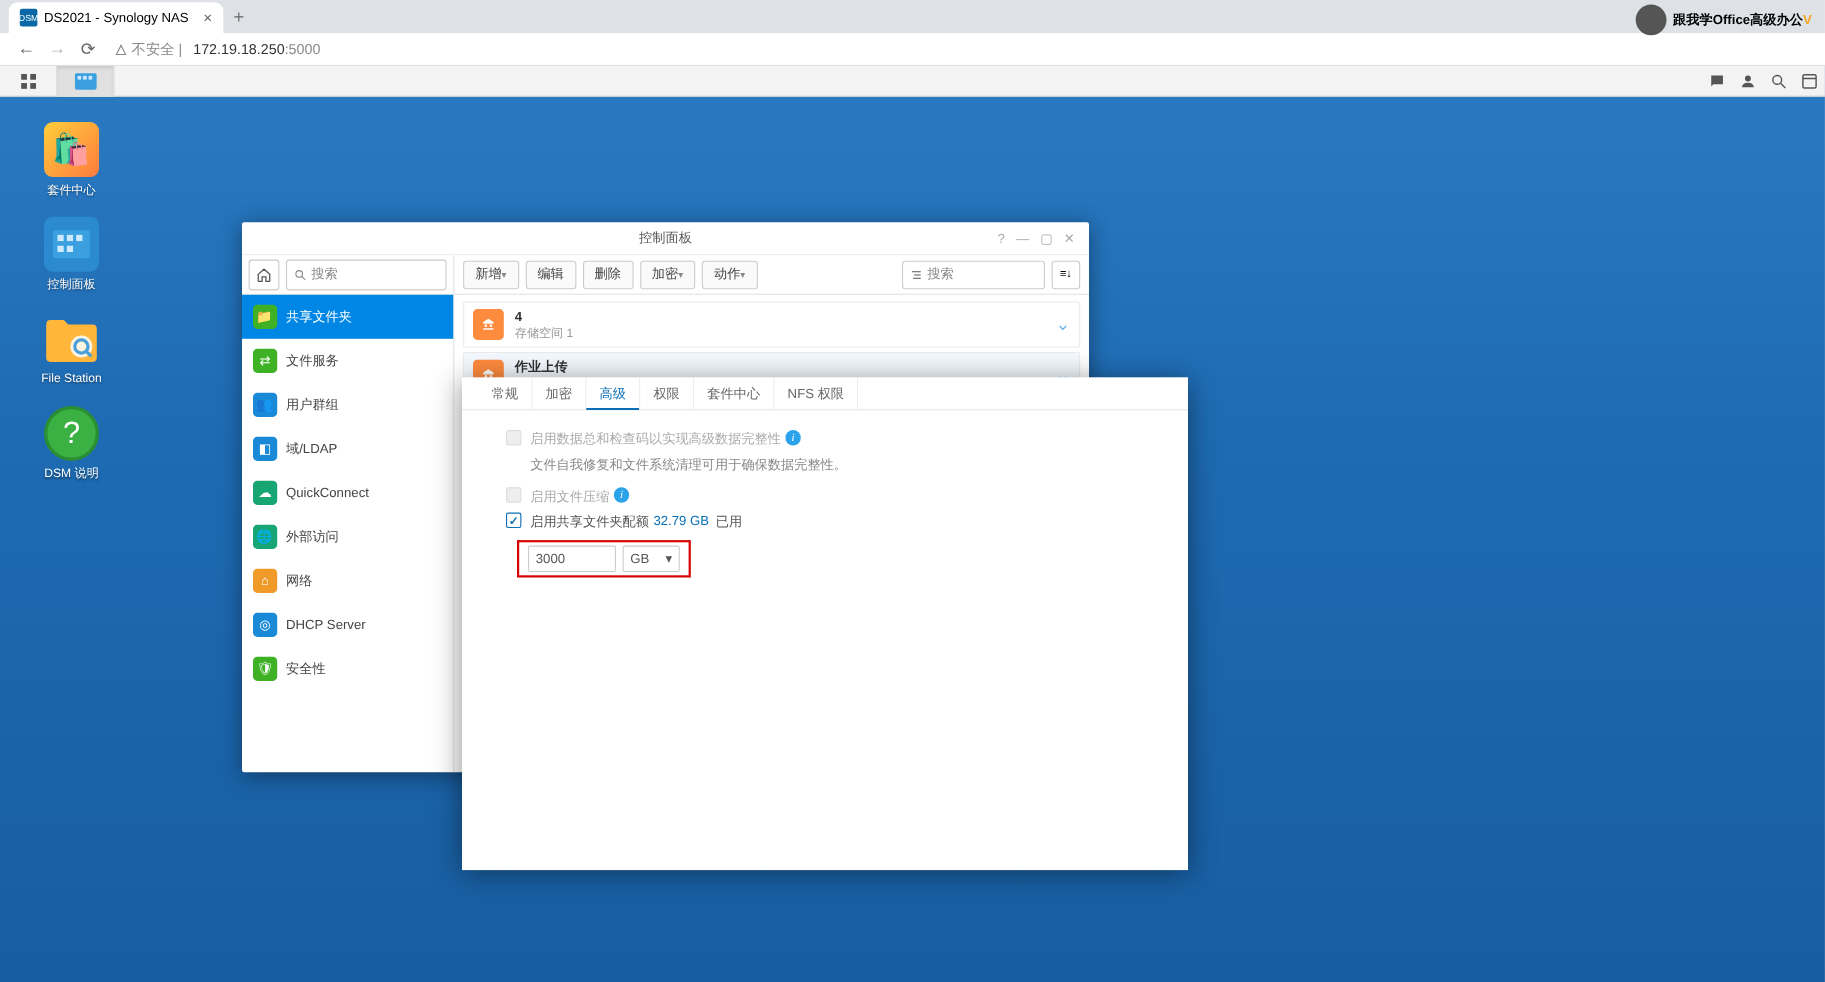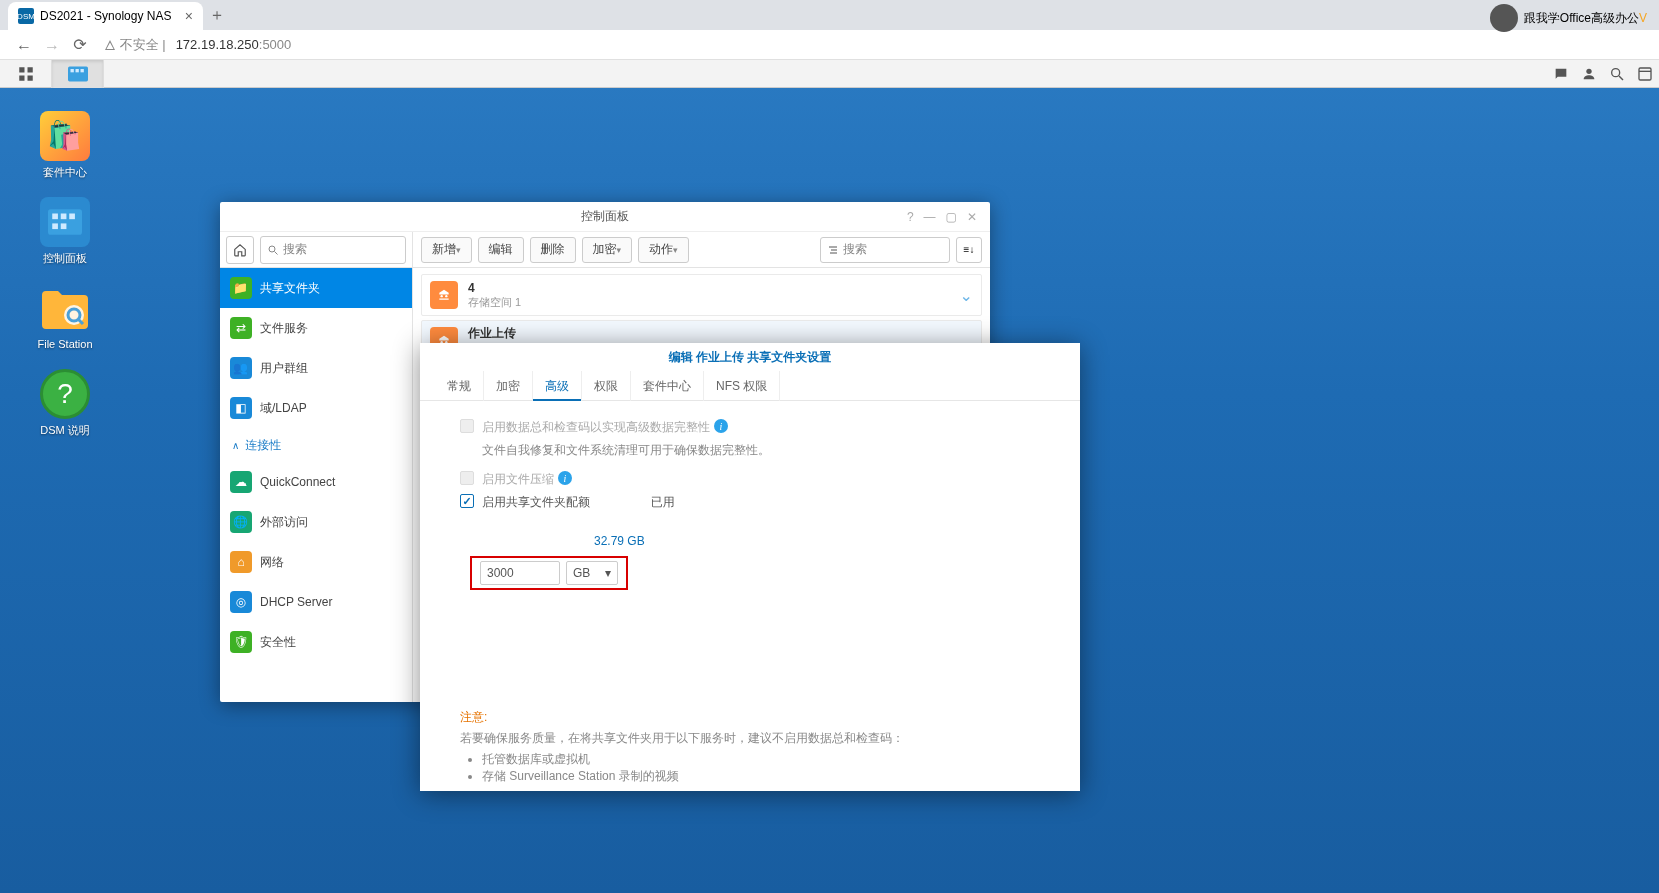--- a/index.html
+++ b/index.html
@@ -12,21 +12,21 @@
 .tab-icon { width: 16px; height: 16px; background: #0968a5; color:#fff; font-size:8px; display:flex;align-items:center;justify-content:center; border-radius:2px; margin-right: 6px; }
 .tab-close { margin-left: auto; color: #666; font-size: 14px; cursor: pointer; }
 .new-tab { width: 28px; height: 28px; display: flex; align-items: center; justify-content: center; color: #666; font-size: 16px; cursor: pointer; }
 .addr-bar { height: 30px; background: #fff; display: flex; align-items: center; padding: 0 10px; border-bottom: 1px solid #e0e0e0; }
 .nav-btn { width: 24px; height: 24px; display: flex; align-items: center; justify-content: center; color: #666; margin: 0 2px; cursor: pointer; }
 .nav-btn.disabled { color: #bbb; }
 .addr { margin-left: 10px; font-size: 13px; color: #333; display: flex; align-items: center; }
 .insecure { color: #888; margin-right: 10px; display:flex; align-items:center; }
 .addr-host { color: #333; }
 .addr-port { color: #888; }
-.profile { position: absolute; right: 12px; top: 4px; display: flex; align-items: center; font-size: 12px; font-weight: normal; }
+.profile { position: absolute; right: 12px; top: 4px; display: flex; align-items: center; font-size: 12px; font-weight: bold; }
 .profile-avatar { width: 28px; height: 28px; border-radius: 50%; background: #555; margin-right: 6px; }
 .profile .v { color: #f5a623; }
 
 
 .dsm { position: absolute; top: 60px; left: 0; right: 0; bottom: 0; background: linear-gradient(180deg,#2a7ac2 0%, #1e6bb3 40%, #185da0 100%); }
 .dsm-taskbar { position: absolute; top: 0; left: 0; right: 0; height: 28px; background: #f3f3f3; display: flex; align-items: center; border-bottom: 1px solid #ccc; }
 .tb-left { display: flex; height:100%; }
 .tb-btn { width: 52px; height: 28px; display: flex; align-items: center; justify-content: center; border-right: 1px solid #ddd; cursor:pointer; }
 .tb-btn.active { background: #e0e0e0; box-shadow: inset 0 2px 3px rgba(0,0,0,.1); }
 .tb-right { margin-left: auto; display: flex; height:100%;}
@@ -77,21 +77,21 @@
 .mtab.active { color: #0a6fb6; box-shadow: inset 0 -2px 0 #0a6fb6; }
 .modal-content { flex: 1; padding: 18px 40px 8px 40px; overflow: auto; font-size: 12px; color: #555; position:relative; }
 .chk-row { display: flex; align-items: flex-start; margin-bottom: 6px; }
 .chk { width: 14px; height: 14px; border: 1px solid #bbb; border-radius: 2px; margin-right: 8px; background:#f7f7f7; display:flex;align-items:center;justify-content:center;}
 .chk.checked { background:#fff; border-color:#0a6fb6;}
 .chk.checked::after{content:"✓"; color:#0a6fb6; font-size:11px; font-weight:bold;}
 .chk.disabled { background:#eee; border-color:#ddd;}
 .lbl-dis{color:#aaa;}
 .info-i { width: 14px; height: 14px; border-radius: 50%; background: #2ba3ea; color: #fff; font-size: 10px; font-style: italic; display: inline-flex; align-items:center; justify-content:center; margin-left: 4px; font-family: serif;}
 .hint { color: #888; margin-left: 22px; margin-bottom: 12px; }
-.quota-used { color: #0a6fb6; margin-left: 4px; margin-top: 40px; }
+.quota-used { color: #0a6fb6; margin-left: 4px; }
 .quota-row { margin-left: 10px; margin-top: 8px; display: flex; align-items: center; gap: 6px; border: 2px solid #d80000; padding: 3px 8px; width: max-content; }
 .qinput { width: 80px; height: 24px; border: 1px solid #ccc; border-radius: 2px; padding: 0 6px; font-size: 12px; display:flex; align-items:center; }
 .qunit { width: 52px; height: 24px; border: 1px solid #ccc; border-radius: 2px; padding: 0 6px; font-size: 12px; display:flex; align-items:center; justify-content:space-between; cursor:pointer;}
 .note-block { position:absolute; bottom:6px; left:40px; right:40px; font-size: 12px; color: #888;}
 .note-title{ color:#e67300; margin-bottom:4px;}
 .note-block ul{ margin-left:22px; margin-top:4px;}
 .modal-footer { height: 44px; display: flex; align-items: center; justify-content: flex-end; padding: 0 14px; gap: 10px; }
 .btn { min-width: 66px; height: 28px; border-radius: 3px; font-size: 12px; display: flex; align-items: center; justify-content: center; cursor:pointer; }
 .btn-primary { background: #0086e5; color: #fff; }
 .btn-default { background: #fafafa; color: #444; border: 1px solid #ccc; }
@@ -248,21 +248,20 @@
             <span>文件服务</span>
           </div>
         <div class="cp-item">
             <div class="cp-item-icon" style="background:#1989d8;">👥</div>
             <span>用户群组</span>
           </div>
         <div class="cp-item">
             <div class="cp-item-icon" style="background:#1989d8;">◧</div>
             <span>域/LDAP</span>
           </div>
-        <div class="cp-section-hdr">连接性</div>
         <div class="cp-item">
             <div class="cp-item-icon" style="background:#17a673;">☁</div>
             <span>QuickConnect</span>
           </div>
         <div class="cp-item">
             <div class="cp-item-icon" style="background:#17a673;">🌐</div>
             <span>外部访问</span>
           </div>
         <div class="cp-item">
             <div class="cp-item-icon" style="background:#f09a2a;">⌂</div>
@@ -321,21 +320,20 @@
               <div class="cp-row-sub">存储空间 1</div>
             </div>
             <div class="cp-row-caret">⌄</div>
           </div>
         </div>
       </div>
     </div>
   </div>
 
   <div class="modal">
-    <div class="modal-title">编辑 作业上传 共享文件夹设置</div>
     <div class="modal-tabs">
       <div class="mtab">常规</div>
       <div class="mtab">加密</div>
       <div class="mtab active">高级</div>
       <div class="mtab">权限</div>
       <div class="mtab">套件中心</div>
       <div class="mtab">NFS 权限</div>
     </div>
     <div class="modal-content">
       <div class="chk-row">
@@ -355,23 +353,15 @@
         <span class="quota-used">32.79 GB</span>
         <span style="margin-left:6px;">已用</span>
       </div>
       <div class="quota-row">
         <div class="qinput">3000</div>
         <div class="qunit">
             <span>GB</span>
             <span>▾</span>
           </div>
       </div>
-      <div class="note-block">
-        <div class="note-title">注意:</div>
-        <div>若要确保服务质量，在将共享文件夹用于以下服务时，建议不启用数据总和检查码：</div>
-        <ul>
-          <li>托管数据库或虚拟机</li>
-          <li>存储 Surveillance Station 录制的视频</li>
-        </ul>
-      </div>
     </div>
   </div>
 </div>
 
 </body></html>

